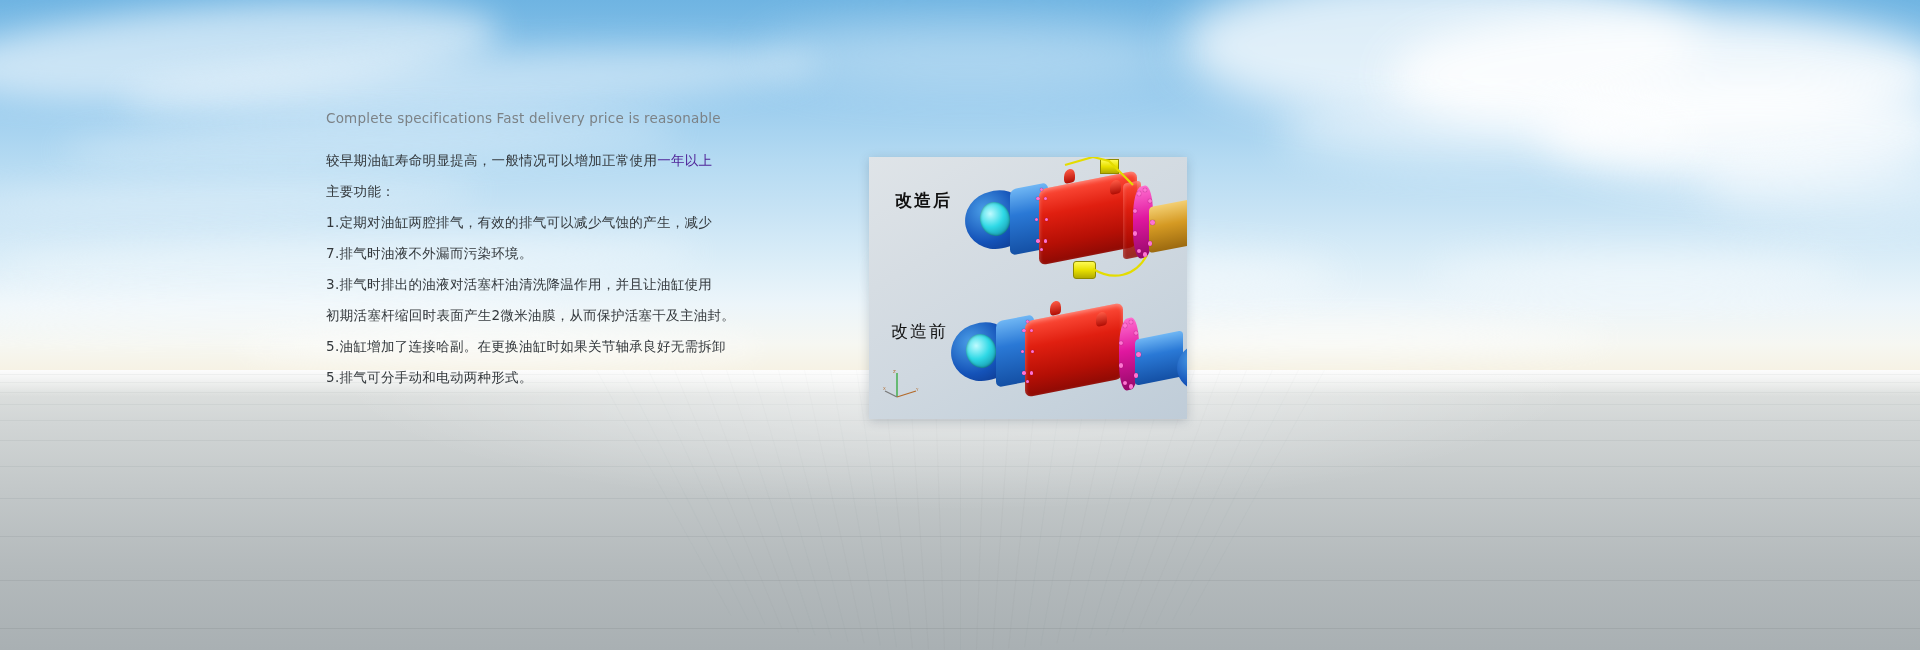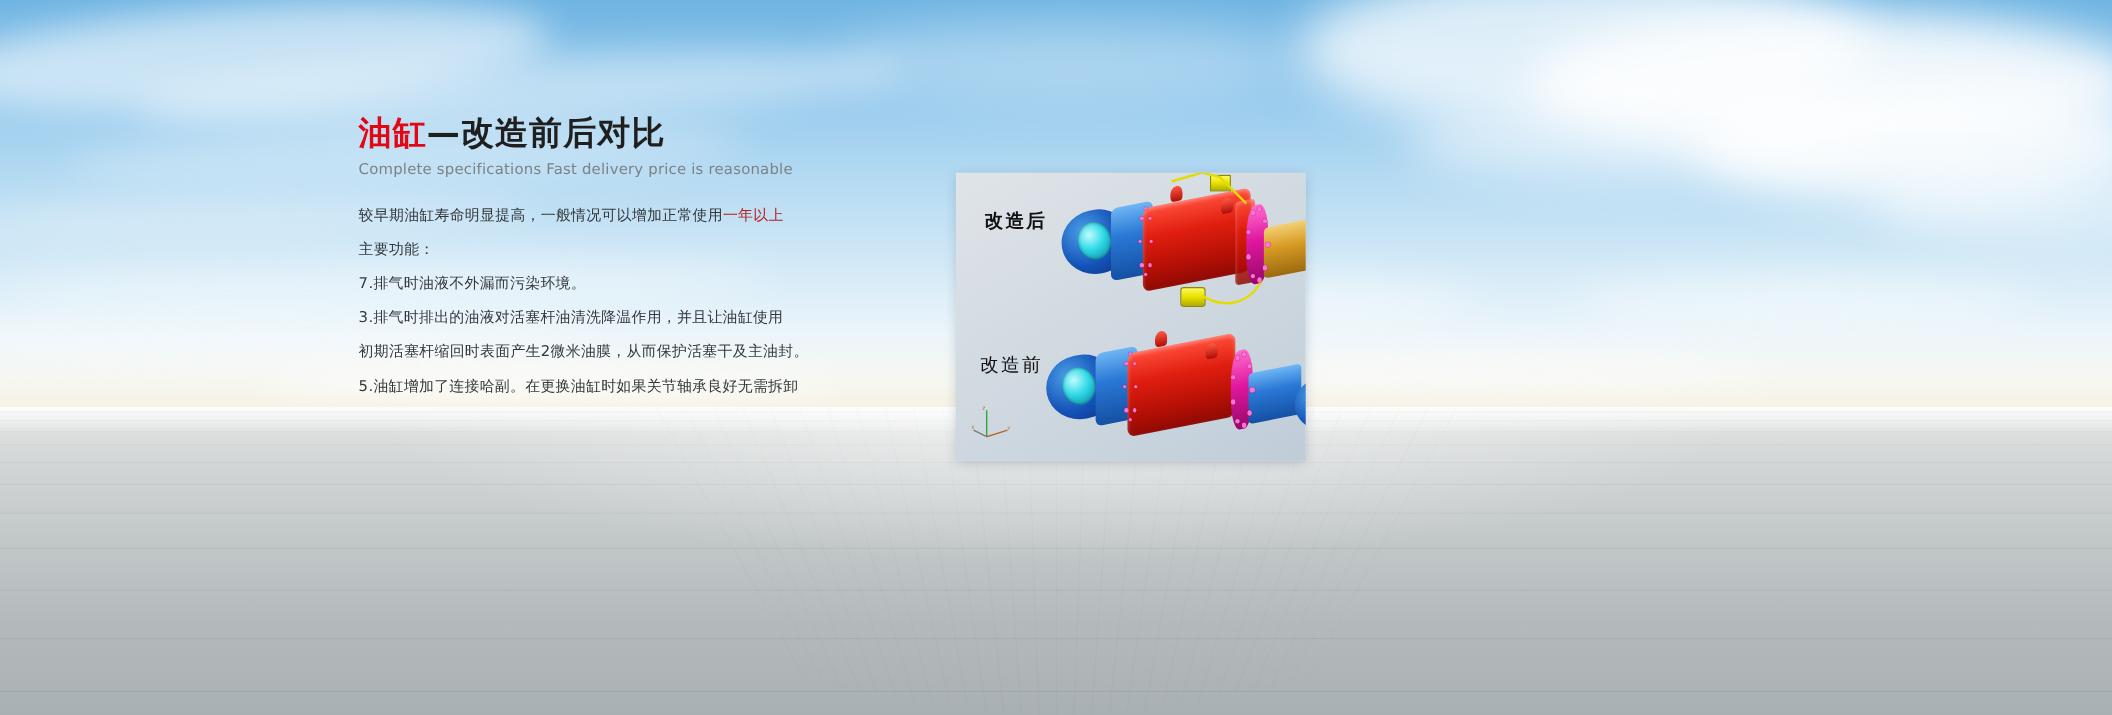--- a/index.html
+++ b/index.html
@@ -71,21 +71,21 @@
   .title .hl{color:#e30613;}
   .subtitle{
     margin:6px 0 0 0;font-size:13.5px;color:#7c8286;letter-spacing:.2px;
     font-family:"DejaVu Sans","Liberation Sans",sans-serif;white-space:nowrap;
   }
   .body{margin-top:22px;}
   .body p{
     margin:0 0 6px 0;font-size:13.5px;line-height:25px;color:#33383c;
     letter-spacing:.3px;white-space:nowrap;
   }
-  .body p .red{color:#b91c1c;}
+  .body p .red{color:#4c1d95;}
 
   
   .panel{
     position:absolute;left:869px;top:157px;width:318px;height:262px;
     background:linear-gradient(150deg,#dfe4e8 0%,#d6dde3 30%,#cfd8e0 55%,#c6d2dc 80%,#bfccd8 100%);
     box-shadow:0 2px 10px rgba(40,60,80,.22);
     overflow:hidden;
   }
   .lbl{
     position:absolute;font-size:17px;color:#111;letter-spacing:2px;
@@ -183,31 +183,30 @@
         <div class="tile-v" style="left: 1220px; transform: rotate(20.5deg); opacity: 0.22;"></div>
         <div class="tile-v" style="left: 1246px; transform: rotate(22.55deg); opacity: 0.21;"></div>
         <div class="tile-v" style="left: 1272px; transform: rotate(24.6deg); opacity: 0.2;"></div>
         <div class="tile-v" style="left: 1298px; transform: rotate(26.65deg); opacity: 0.2;"></div>
         <div class="tile-v" style="left: 1324px; transform: rotate(28.7deg); opacity: 0.19;"></div>
       </div>
     <div class="ground-shade"></div>
   </div>
 
   <div class="copy">
-    <h1 class="title">
-      <span class="hl">油缸</span><span>—改造前后对比</span>
-    </h1>
     <p class="subtitle">Complete specifications Fast delivery price is reasonable</p>
     <div class="body" id="body-lines">
         <p><span>较早期油缸寿命明显提高，一般情况可以增加正常使用</span><span class="red">一年以上</span></p>
         <p><span>主要功能：</span></p>
+        <p><span>1.定期对油缸两腔排气，有效的排气可以减少气蚀的产生，减少</span></p>
         <p><span>7.排气时油液不外漏而污染环境。</span></p>
         <p><span>3.排气时排出的油液对活塞杆油清洗降温作用，并且让油缸使用</span></p>
         <p><span>初期活塞杆缩回时表面产生2微米油膜，从而保护活塞干及主油封。</span></p>
         <p><span>5.油缸增加了连接哈副。在更换油缸时如果关节轴承良好无需拆卸</span></p>
+        <p><span>5.排气可分手动和电动两种形式。</span></p>
       </div>
   </div>
 
   <div class="panel">
 
     <span class="lbl lbl-after">改造后</span>
     <span class="lbl lbl-before">改造前</span>
 
     <svg class="axis" viewBox="0 0 36 30">
       <line x1="14" y1="28" x2="14" y2="4" stroke="#2faa3a" stroke-width="1.3"></line>

